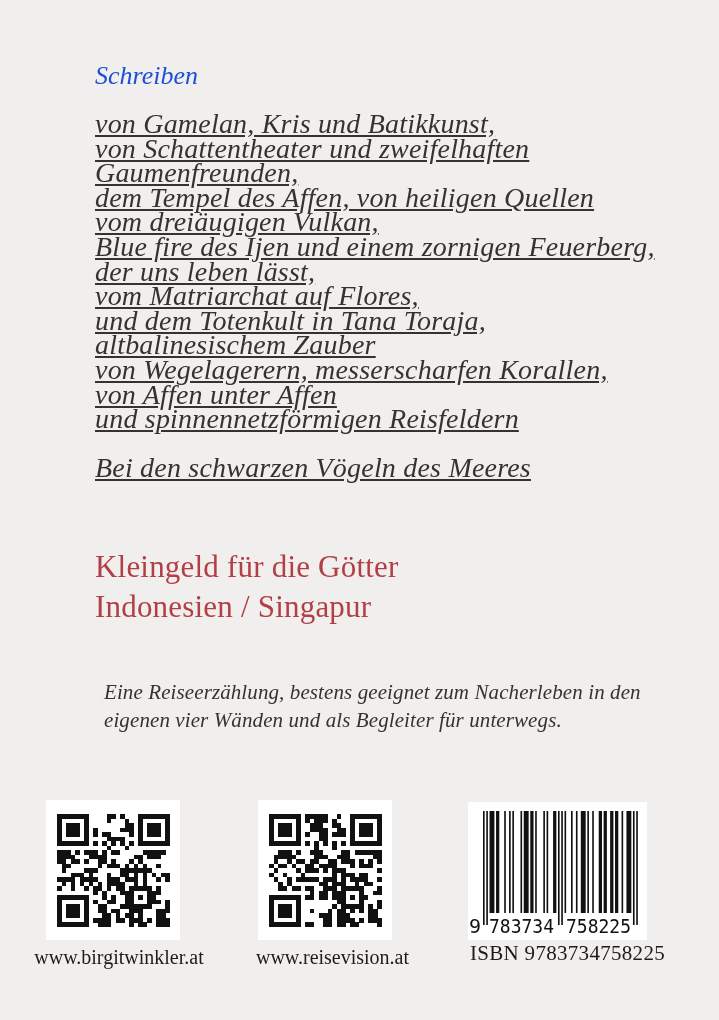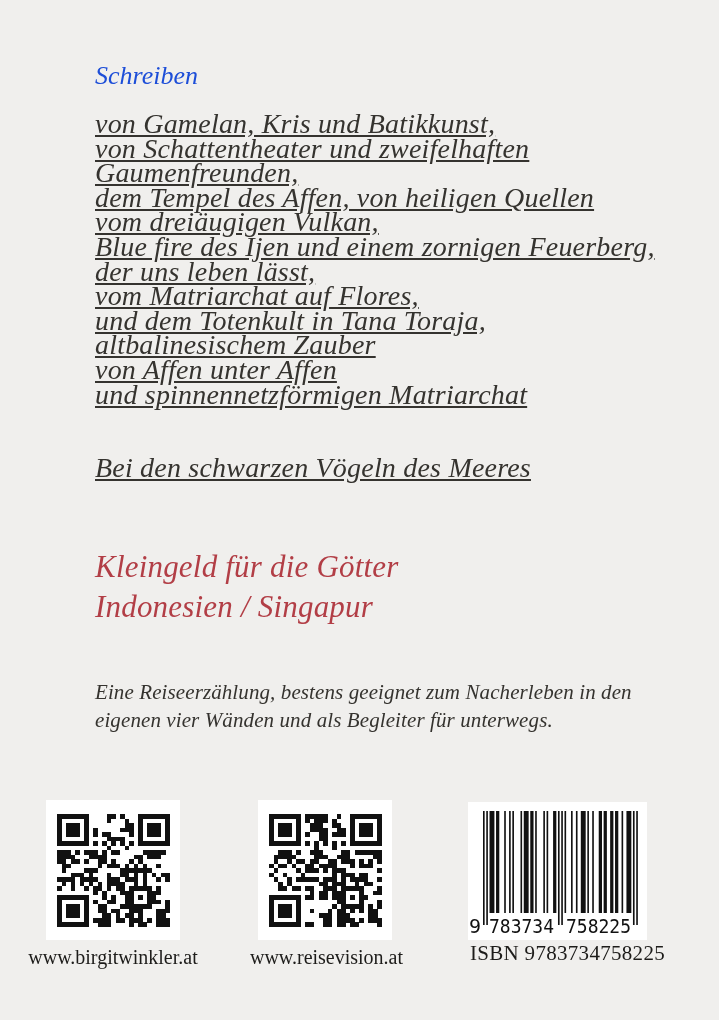--- a/index.html
+++ b/index.html
@@ -21,45 +21,46 @@
     font-size:28px;font-style:italic;
     line-height:24.6px;
     color:#35332f;
     letter-spacing:0.2px;
     text-decoration:underline;
   }
   #poem-block{top:112px;}
   #poem-block2{top:456px;}
   #title-block{
     left:95px;top:547px;
-    font-size:31px;font-style:italic;
+    font-size:31px;
     line-height:40px;
     color:#b23e46;
     letter-spacing:0.2px;
   }
   #blurb{
-    left:95px;top:679px;width:578px;
+    left:104px;top:679px;width:578px;
     font-size:21px;font-style:italic;
     line-height:27.5px;
     color:#35332f;
     letter-spacing:0.1px;
   }
   .qr-box{
     top:800px;width:134px;height:140px;
     background:#ffffff;
     display:flex;align-items:center;justify-content:center;
   }
   #qr-box-1{left:46px;}
   #qr-box-2{left:258px;}
   .qr-caption{
     top:944px;
     font-size:20px;
     color:#1d1c1a;
     text-align:center;
     line-height:26px;
+    margin-left:6px;
   }
   #qr-caption-1{left:26px;width:174px;}
   #qr-caption-2{left:238px;width:177px;}
   #barcode-box{
     left:468px;top:802px;width:179px;height:138px;
     background:#ffffff;
   }
   #isbn-label{
     left:470px;top:941px;
     font-size:21px;
@@ -76,22 +77,23 @@
 <div id="poem-block" class="abs poem">
     <div>von Gamelan, Kris und Batikkunst,</div>
     <div>von Schattentheater und zweifelhaften Gaumenfreunden,</div>
     <div>dem Tempel des Affen, von heiligen Quellen</div>
     <div>vom dreiäugigen Vulkan,</div>
     <div>Blue fire des Ijen und einem zornigen Feuerberg,</div>
     <div>der uns leben lässt,</div>
     <div>vom Matriarchat auf Flores,</div>
     <div>und dem Totenkult in Tana Toraja,</div>
     <div>altbalinesischem Zauber</div>
+    <div>von Wegelagerern, messerscharfen Korallen,</div>
     <div>von Affen unter Affen</div>
-    <div>und spinnennetzförmigen Matriarchat</div>
+    <div>und spinnennetzförmigen Reisfeldern</div>
   </div>
 
 <div id="poem-block2" class="abs poem">
     <div>Bei den schwarzen Vögeln des Meeres</div>
   </div>
 
 <div id="title-block" class="abs">
   <div>Kleingeld für die Götter</div>
   <div>Indonesien / Singapur</div>
 </div>

